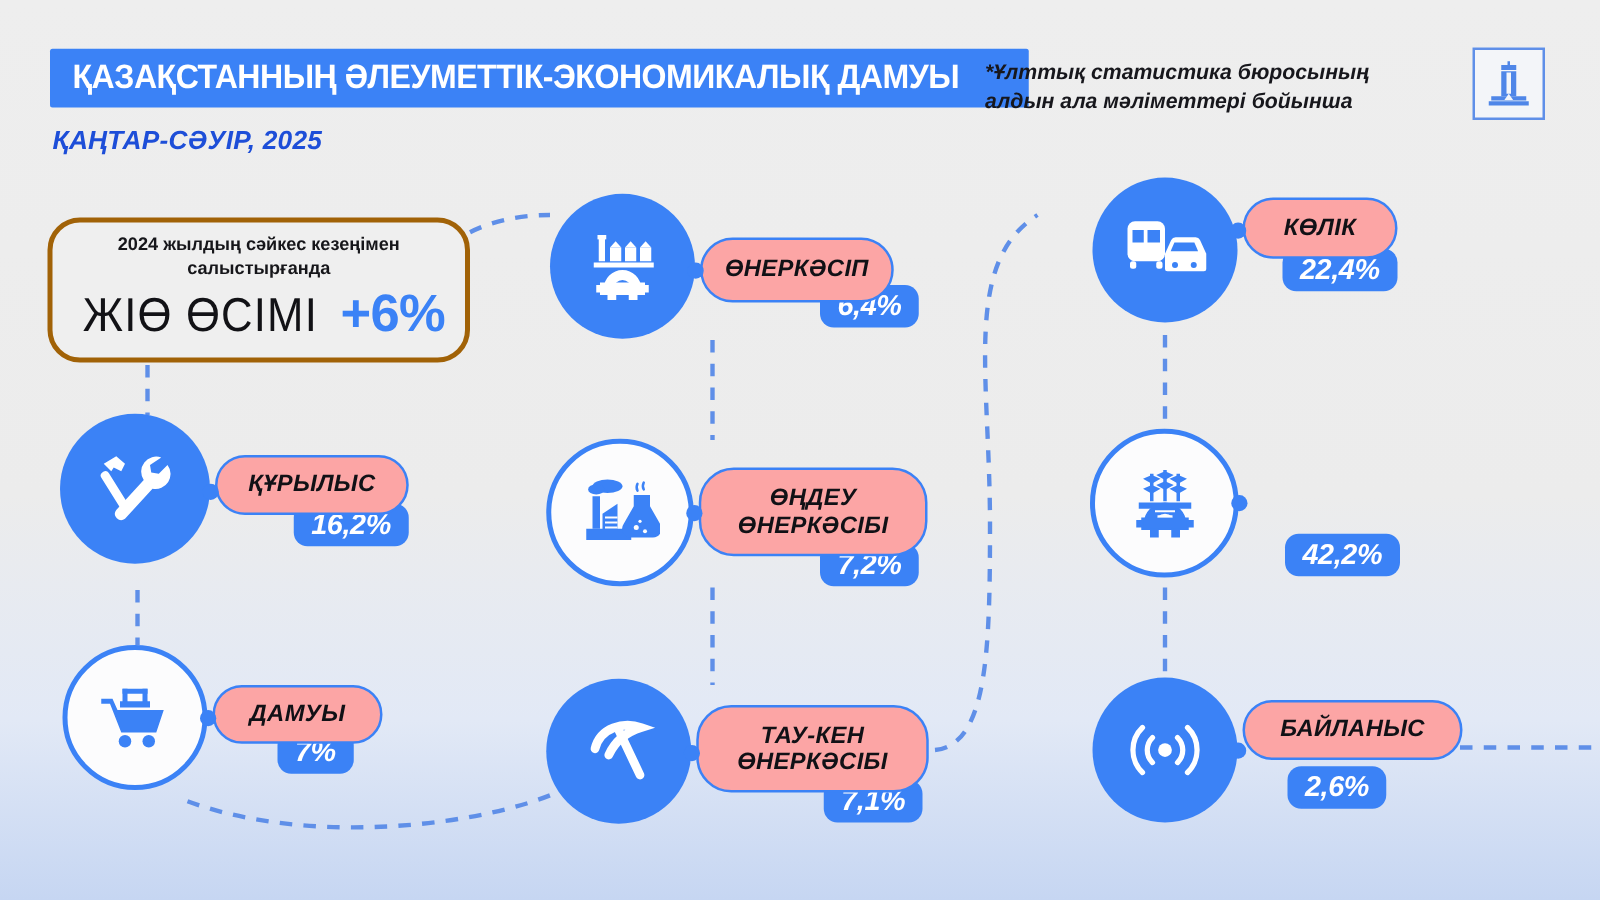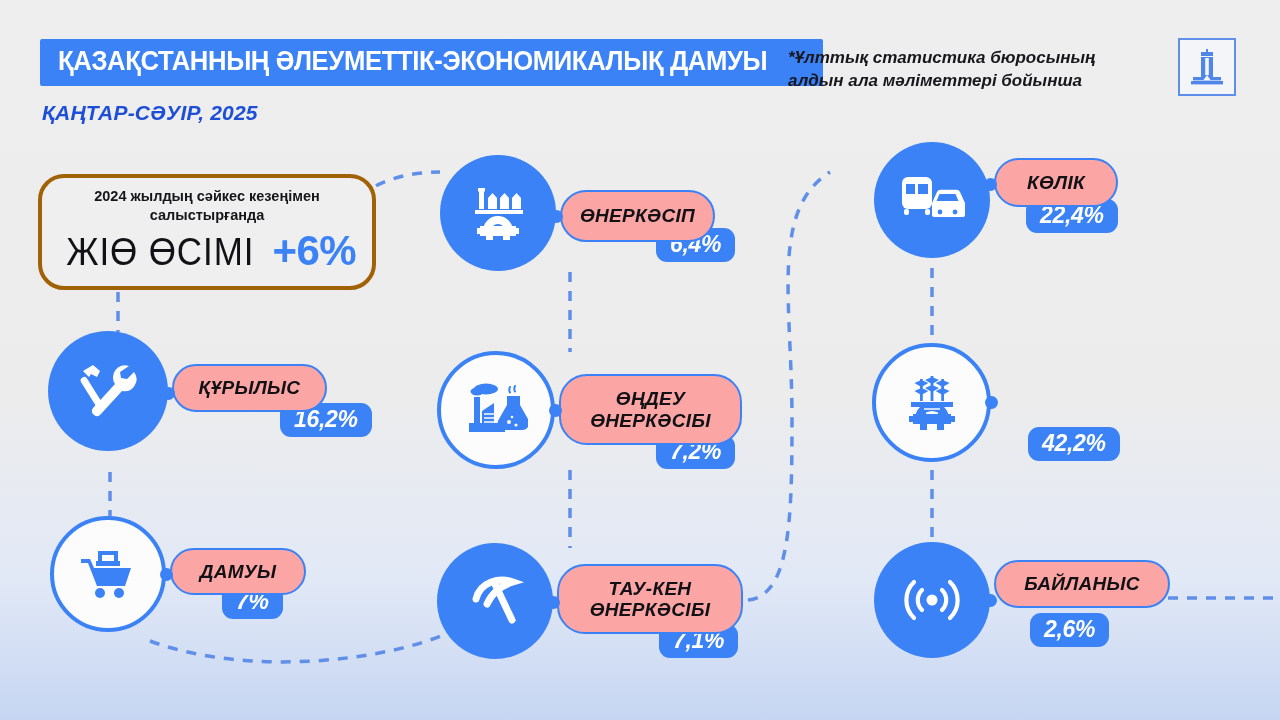--- a/index.html
+++ b/index.html
@@ -232,21 +232,21 @@
           <path d="M8 11 l10 -6 l7 6 l-3 6 l-6 -3 l-2 3 z"></path>
           <rect x="14" y="15" width="7" height="38" rx="3.2" transform="rotate(-32 17 34)"></rect>
           <path d="M54 6 a12 12 0 0 0 -14 18 l-22 24 a5 5 0 0 0 7 7 l22 -24 a12 12 0 0 0 12 -19 l-7 7 l-6 -1 l-1 -6 z"></path>
         </g>
       </svg>
     </div>
     <div class="connector-dot" style="left:114px; top:56px;"></div>
     <div class="pill" style="left:124px; top:33px; width:155px; height:48px;">
       <span class="pill-label">ҚҰРЫЛЫС</span>
     </div>
-    <div class="badge" style="left:187px; top:72px;margin-left:45px;">
+    <div class="badge" style="left:187px; top:72px;">
       <span>16,2%</span>
     </div>
   </div>
 
   <div class="node" style="left:437px; top:351px; width:330px; height:135px;">
     <div class="circle outline" style="width:118px; height:118px;">
       <svg width="64" height="58" viewBox="0 0 64 58">
         <ellipse cx="22" cy="8" rx="12" ry="5.4" fill="#3b82f6"></ellipse>
         <ellipse cx="13" cy="10.5" rx="6.5" ry="4" fill="#3b82f6"></ellipse>
         <rect x="10" y="16" width="6" height="26" fill="#3b82f6"></rect>

